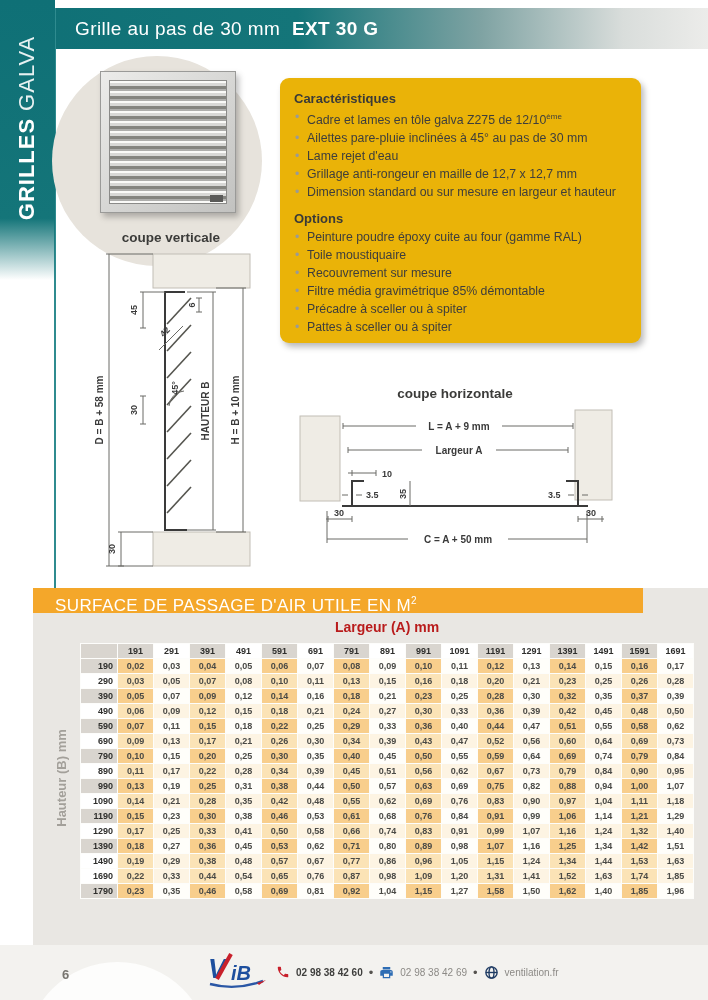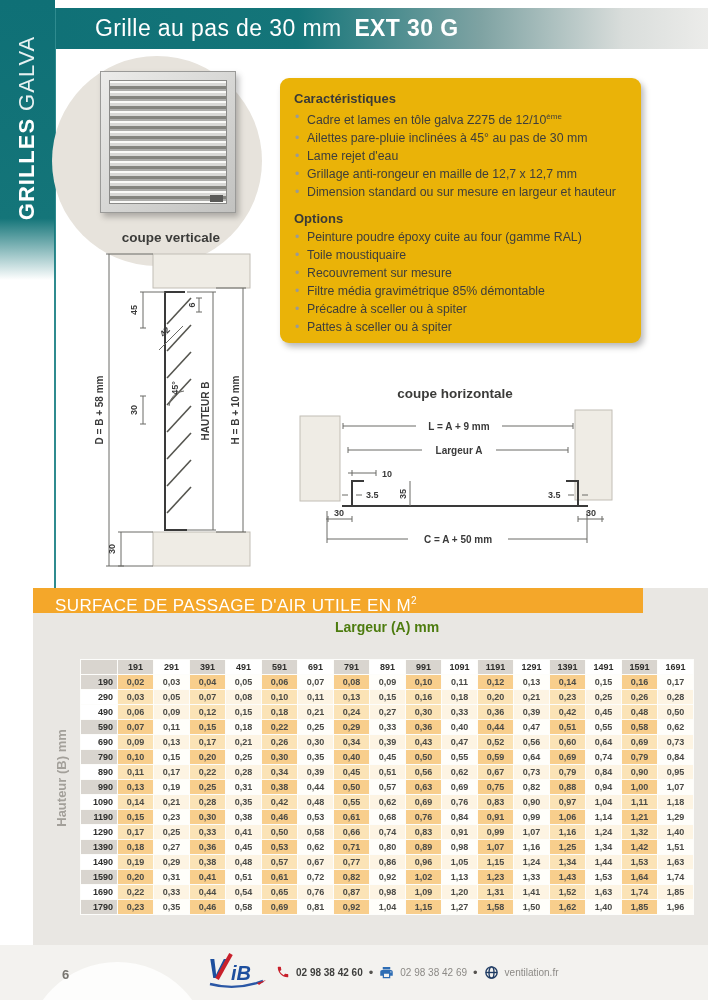--- a/index.html
+++ b/index.html
@@ -3,21 +3,21 @@
 <meta charset="utf-8">
 <style>
   * { margin:0; padding:0; box-sizing:border-box; }
   body { background:#ffffff; font-family:"Liberation Sans", sans-serif; }
   .page { position:relative; width:708px; height:1000px; background:#ffffff; overflow:hidden; }
 
   
   .header-band { position:absolute; left:0; top:8px; width:708px; height:41px;
     background:linear-gradient(to right,#0F7076 0%,#147579 42%,#7FA3A3 68%,#D9DDDB 88%,#ECECEA 100%);
     display:flex; align-items:center; }
-  .header-band .title { color:#ffffff; font-size:23px; margin-left:95px; letter-spacing:.4px; white-space:nowrap; }
+  .header-band .title { color:#ffffff; font-size:19px; margin-left:75px; letter-spacing:.4px; white-space:nowrap; }
   .header-band .title .bold { font-weight:bold; margin-left:6px; }
 
   
   .side-line { position:absolute; left:54px; top:8px; width:2px; height:580px; background:#2F8B8F; }
   .sidebar { position:absolute; left:0; top:0; width:55px; height:280px;
     background:linear-gradient(180deg,#0F7076 0%,#147579 78%,rgba(255,255,255,0) 100%); }
   .sidebar-text { position:absolute; left:27px; top:128px; transform:translate(-50%,-50%) rotate(-90deg);
     white-space:nowrap; color:#ffffff; font-size:22px; letter-spacing:1px; }
   .sidebar-text .bold { font-weight:bold; }
   .sidebar-text .light { font-weight:normal; opacity:.9; margin-left:7px; }
@@ -49,25 +49,25 @@
   .diag-v { position:absolute; left:85px; top:248px; }
   .diag-h { position:absolute; left:290px; top:403px; }
   .diag-v text, .diag-h text { font-family:"Liberation Sans",sans-serif; font-weight:bold; fill:#3A3A3A; }
 
   
   .panel { position:absolute; left:33px; top:588px; width:675px; height:357px; background:#E9E7E3; }
   .banner { position:absolute; left:0; top:0; width:610px; height:25px; background:#F4A72A;
     color:#ffffff; font-size:17px; letter-spacing:.4px; line-height:25px; padding-left:22px; }
   .banner sup { font-size:10px; }
   .col-axis { position:absolute; left:47px; top:31px; width:614px; text-align:center;
-    font-size:14px; font-weight:bold; color:#4d7c0f; }
+    font-size:14px; font-weight:bold; color:#b91c1c; }
   .row-axis { position:absolute; left:28px; top:190px; transform:translate(-50%,-50%) rotate(-90deg);
     white-space:nowrap; font-size:13px; font-weight:bold; color:#A3A09A; }
   #airflow-table { position:absolute; left:47px; top:55px; border-collapse:separate; border-spacing:1px;
-    table-layout:fixed; width:614px; background:#FDFDFB;margin-top:16px; }
+    table-layout:fixed; width:614px; background:#FDFDFB; }
   #airflow-table th, #airflow-table td { width:35px; height:14px; line-height:14px; font-size:9px; padding:0; text-align:center; }
   #airflow-table th:first-child { width:36px; }
   #airflow-table th { font-weight:bold; color:#2E2E2C; }
   #airflow-table th.rh { text-align:right; padding-right:4px; }
   #airflow-table .corner, #airflow-table .ch.a, #airflow-table .rh.a { background:#D9D5CF; }
   #airflow-table .ch.b, #airflow-table .rh.b { background:#FFFFFF; }
   #airflow-table td { font-weight:bold; color:#4A4A46; }
   #airflow-table td.oo { background:#F8CE8C; }
   #airflow-table td.oe { background:#FFFEFA; }
   #airflow-table td.eo { background:#FBE3B6; }
@@ -285,20 +285,39 @@
             <td class="eo">0,16</td>
             <td class="ee">0,18</td>
             <td class="eo">0,20</td>
             <td class="ee">0,21</td>
             <td class="eo">0,23</td>
             <td class="ee">0,25</td>
             <td class="eo">0,26</td>
             <td class="ee">0,28</td>
           </tr>
           <tr>
+            <th class="rh a">390</th>
+            <td class="oo">0,05</td>
+            <td class="oe">0,07</td>
+            <td class="oo">0,09</td>
+            <td class="oe">0,12</td>
+            <td class="oo">0,14</td>
+            <td class="oe">0,16</td>
+            <td class="oo">0,18</td>
+            <td class="oe">0,21</td>
+            <td class="oo">0,23</td>
+            <td class="oe">0,25</td>
+            <td class="oo">0,28</td>
+            <td class="oe">0,30</td>
+            <td class="oo">0,32</td>
+            <td class="oe">0,35</td>
+            <td class="oo">0,37</td>
+            <td class="oe">0,39</td>
+          </tr>
+          <tr>
             <th class="rh b">490</th>
             <td class="eo">0,06</td>
             <td class="ee">0,09</td>
             <td class="eo">0,12</td>
             <td class="ee">0,15</td>
             <td class="eo">0,18</td>
             <td class="ee">0,21</td>
             <td class="eo">0,24</td>
             <td class="ee">0,27</td>
             <td class="eo">0,30</td>
@@ -492,39 +511,20 @@
             <td class="eo">0,77</td>
             <td class="ee">0,86</td>
             <td class="eo">0,96</td>
             <td class="ee">1,05</td>
             <td class="eo">1,15</td>
             <td class="ee">1,24</td>
             <td class="eo">1,34</td>
             <td class="ee">1,44</td>
             <td class="eo">1,53</td>
             <td class="ee">1,63</td>
-          </tr>
-          <tr>
-            <th class="rh a">1590</th>
-            <td class="oo">0,20</td>
-            <td class="oe">0,31</td>
-            <td class="oo">0,41</td>
-            <td class="oe">0,51</td>
-            <td class="oo">0,61</td>
-            <td class="oe">0,72</td>
-            <td class="oo">0,82</td>
-            <td class="oe">0,92</td>
-            <td class="oo">1,02</td>
-            <td class="oe">1,13</td>
-            <td class="oo">1,23</td>
-            <td class="oe">1,33</td>
-            <td class="oo">1,43</td>
-            <td class="oe">1,53</td>
-            <td class="oo">1,64</td>
-            <td class="oe">1,74</td>
           </tr>
           <tr>
             <th class="rh b">1690</th>
             <td class="eo">0,22</td>
             <td class="ee">0,33</td>
             <td class="eo">0,44</td>
             <td class="ee">0,54</td>
             <td class="eo">0,65</td>
             <td class="ee">0,76</td>
             <td class="eo">0,87</td>

